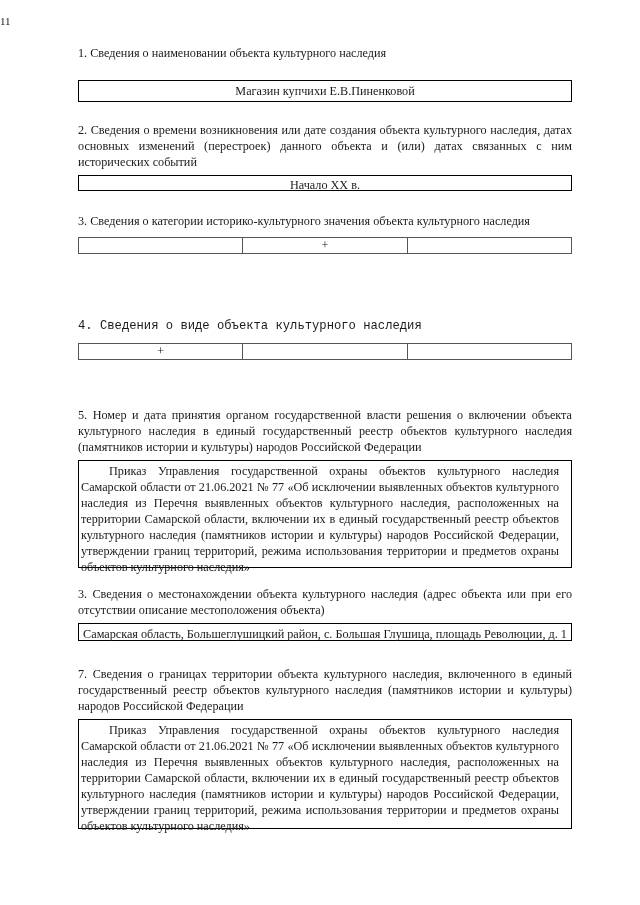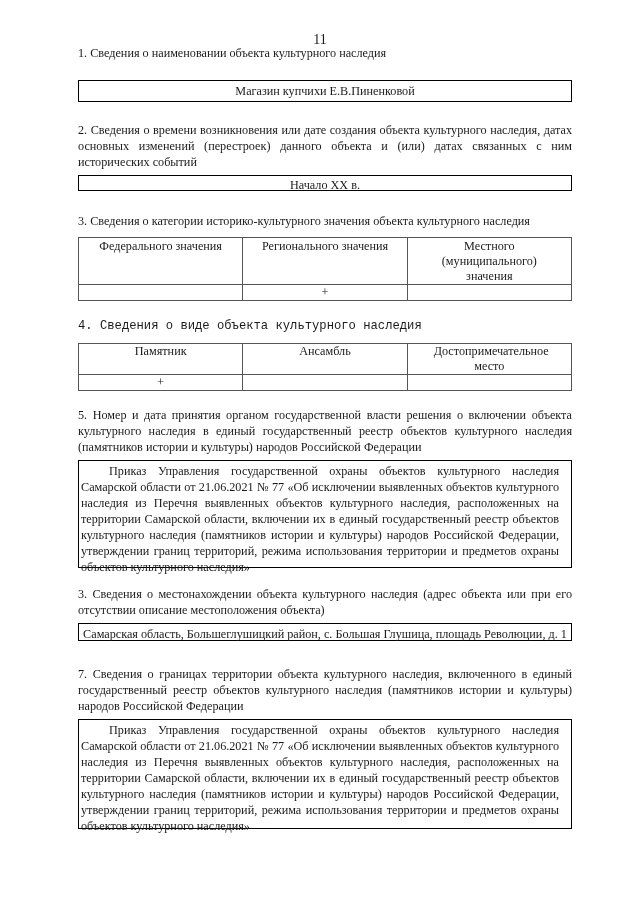--- a/index.html
+++ b/index.html
@@ -1,21 +1,21 @@
 <!DOCTYPE html>
 <html><head>
 <meta charset="utf-8">
 <style>
   html, body { margin: 0; padding: 0; background: #ffffff; }
   body {
     width: 640px; height: 905px; position: relative; overflow: hidden;
     font-family: "Liberation Serif", "DejaVu Serif", serif;
     color: #1a1a1a; font-size: 12.2px; line-height: 16px;
   }
-  .page-num { position: absolute; top: 32px; left: 0; width: 640px; text-align: center; font-size: 14px; }
+  .page-num { position: absolute; top: 13px; left: 0; width: 640px; text-align: left; font-size: 11px; }
   .sec-title { position: absolute; left: 78px; width: 494px; text-align: justify; }
   .box {
     position: absolute; left: 78px; width: 494px; box-sizing: border-box;
     border: 1px solid #000000; text-align: center;
   }
   .box.just { text-align: justify; padding: 2px 12px 2px 2px; line-height: 16px; }
   .box.just .indent { display: inline-block; width: 28px; }
   table.grid {
     position: absolute; left: 78px; width: 494px; border-collapse: collapse; table-layout: fixed;
   }
@@ -32,41 +32,31 @@
 </div>
 
 <div class="sec-title" style="top:122px;">2. Сведения о времени возникновения или дате создания объекта культурного наследия, датах основных изменений (перестроек) данного объекта и (или) датах связанных с ним исторических событий</div>
 <div class="box" style="top:175px; height:16px; line-height:18px;">
   <span>Начало XX в.</span>
 </div>
 
 <div class="sec-title" style="top:213px;">3. Сведения о категории историко-культурного значения объекта культурного наследия</div>
 <table class="grid" style="top:237px;">
   <tbody>
-      <tr style="height:46px;">
-    <td style="padding-top:1px;">Федерального значения</td>
-    <td style="padding-top:1px;">Регионального значения</td>
-    <td style="padding:1px 22px 0;">Местного (муниципального) значения</td>
-  </tr>
   <tr style="height:14px;">
     <td></td>
     <td>+</td>
     <td></td>
   </tr>
 </tbody>
   </table>
 
 <div class="sec-title" style="top:318px;font-family:Liberation Mono, monospace;">4. Сведения о виде объекта культурного наследия</div>
 <table class="grid" style="top:343px;">
   <tbody>
-      <tr style="height:30px;">
-    <td>Памятник</td>
-    <td>Ансамбль</td>
-    <td style="padding:0 26px;">Достопримечательное место</td>
-  </tr>
   <tr style="height:14px;">
     <td>+</td>
     <td></td>
     <td></td>
   </tr>
 </tbody>
   </table>
 
 <div class="sec-title" style="top:407px;">5. Номер и дата принятия органом государственной власти решения о включении объекта культурного наследия в единый государственный реестр объектов культурного наследия (памятников истории и культуры) народов Российской Федерации</div>
 <div class="box just" style="top:460px; height:108px;">

